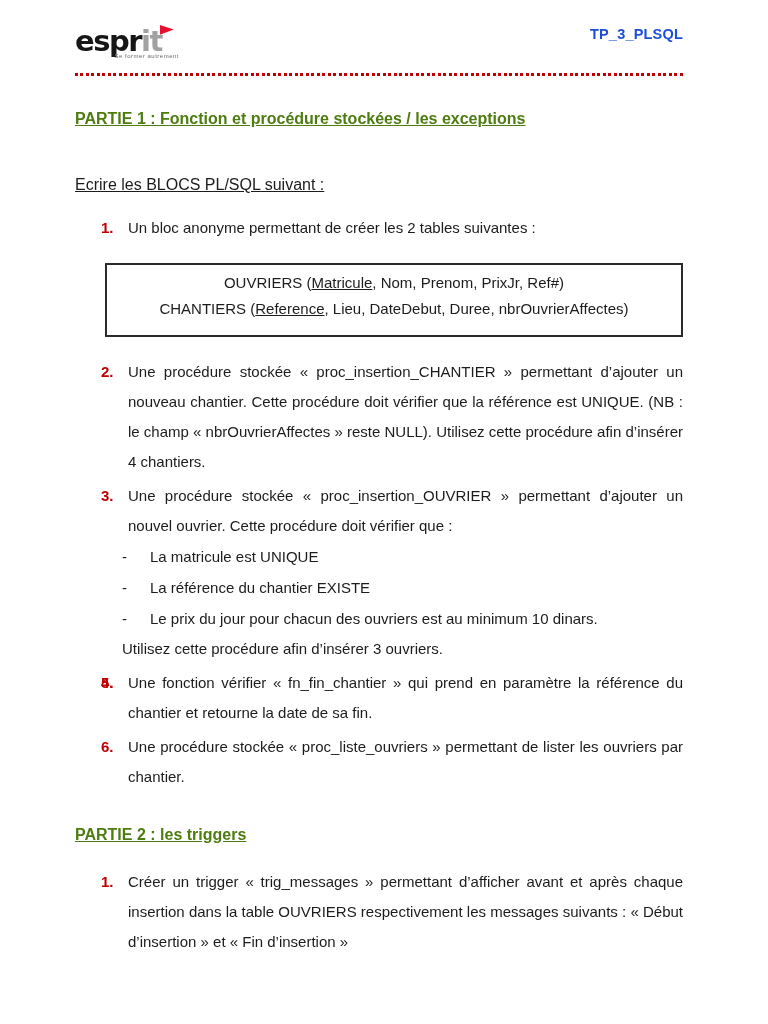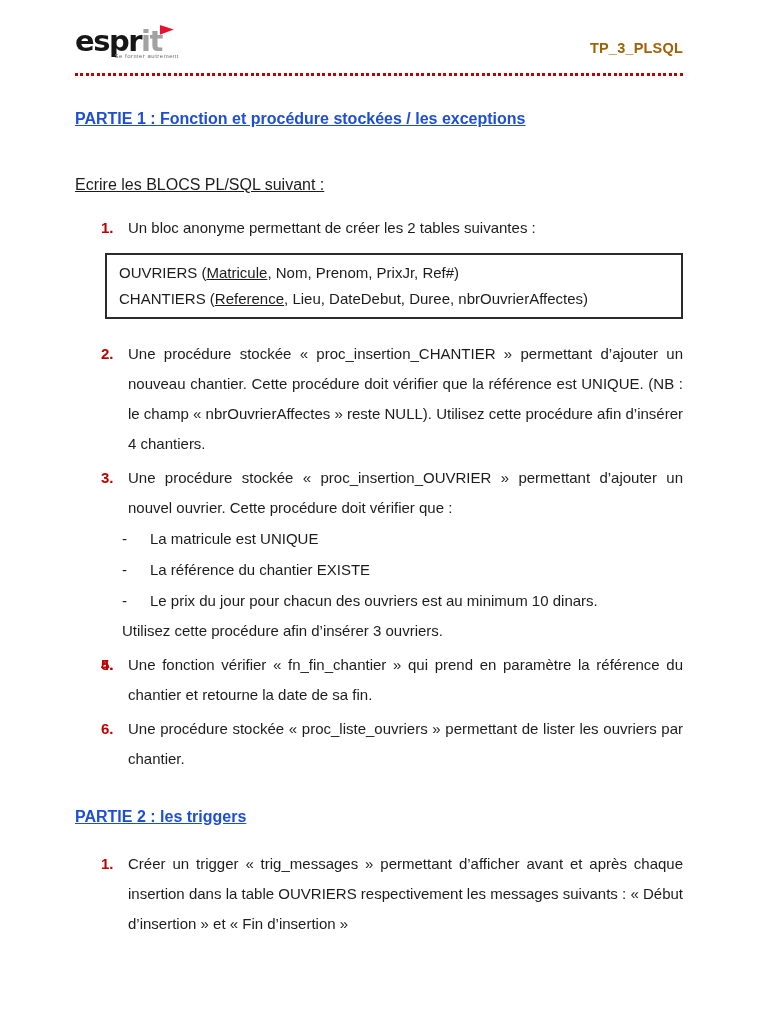--- a/index.html
+++ b/index.html
@@ -14,42 +14,42 @@
     padding:26px 85px 40px 75px;
     overflow:hidden;
   }
 
   
   .header { display:flex; justify-content:space-between; align-items:flex-start; height:44px; }
   .logo-word { font-family:"DejaVu Sans", sans-serif; font-size:29px; font-weight:bold; letter-spacing:-1.5px; line-height:30px; color:#161616; white-space:nowrap; }
   .logo-gray { color:#a2a2a2; }
   .flag { display:inline-block; width:14px; height:12px; background:#e8112d; clip-path:polygon(0 0,100% 38%,0 82%); margin-left:-2px; vertical-align:top; margin-top:-1px; }
   .tagline { font-size:6px; line-height:7px; color:#6b6b6b; letter-spacing:0.5px; width:104px; text-align:right; margin-top:-3px; }
-  .docref { color:#a16207; font-weight:bold; font-size:14.5px; line-height:16px; margin-top:14px; letter-spacing:0.2px; }
+  .docref { color:#1d4ed8; font-weight:bold; font-size:14.5px; line-height:16px; letter-spacing:0.2px; }
   .dotted { height:3px; margin-top:3px; background-image:repeating-linear-gradient(90deg,#c00000 0 2.6px, transparent 2.6px 5.5px); }
 
   
-  .h-red { font-size:16px; line-height:22px; font-weight:bold; color:#1d4ed8; text-decoration:underline; margin-top:32px; }
+  .h-red { font-size:16px; line-height:22px; font-weight:bold; color:#4d7c0f; text-decoration:underline; margin-top:32px; }
   .subtitle { font-size:16px; line-height:22px; color:#1c1c1c; text-decoration:underline; margin-top:44px; }
   .h-red2 { }
 
   
   .item { position:relative; padding-left:53px; text-align:justify; margin-top:4px; }
   .item .num { position:absolute; left:26px; top:0; color:#c00000; font-weight:bold; }
   .item.first { margin-top:17px; text-align:left; }
   .item.after-box { margin-top:20px; }
   .item.p2 { margin-top:21px; }
 
   
   .sub { position:relative; padding-left:75px; margin-top:1px; }
   .sub .dash { position:absolute; left:47px; top:0; }
   .plainline { padding-left:47px; }
 
   
-  .tablebox { border:2px solid #2b2b2b; margin:10px 0 2px 30px; padding:5px 12px 5px 12px; line-height:26px; text-align:left; }
+  .tablebox { border:2px solid #2b2b2b; margin:20px 0 2px 30px; padding:5px 12px 13px 12px; line-height:26px; text-align:center; }
   .u { text-decoration:underline; }
 </style>
 </head>
 <body>
 
 <div class="doc">
 
   <div class="header">
     <div class="logo">
       <div class="logo-word"><span>espr</span><span class="logo-gray">it</span><span class="flag"></span></div>

